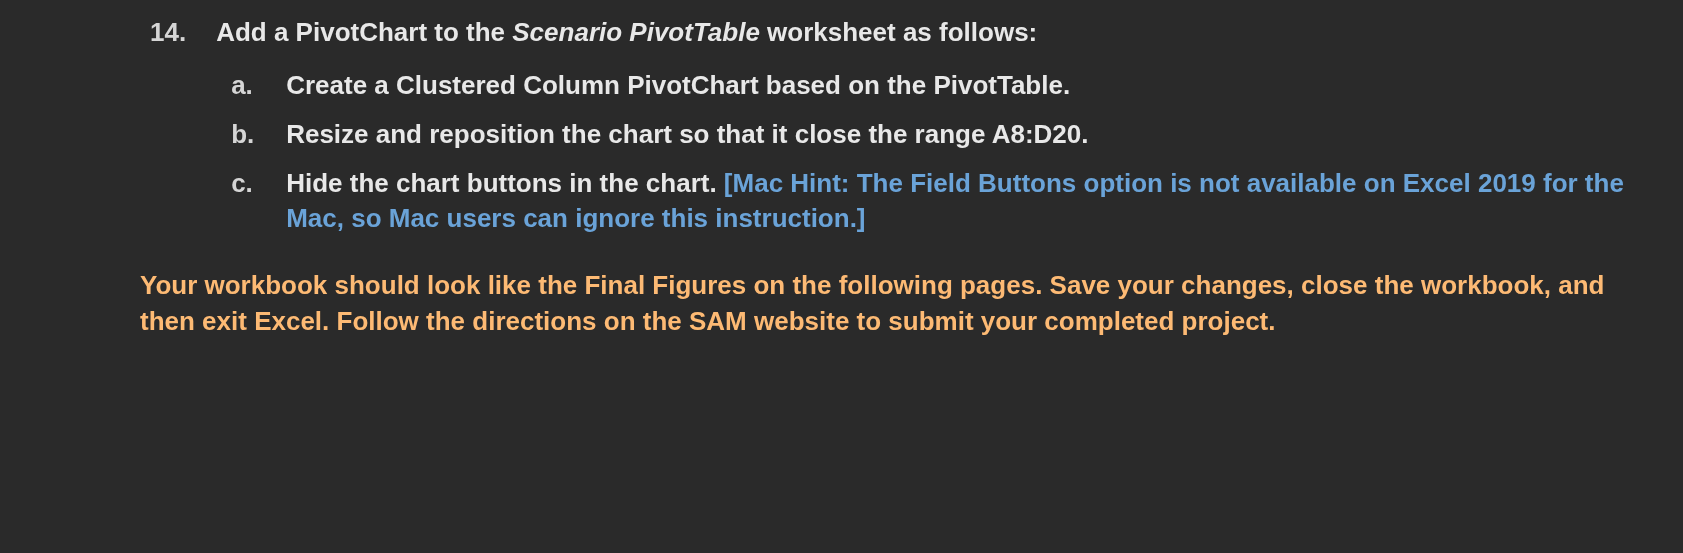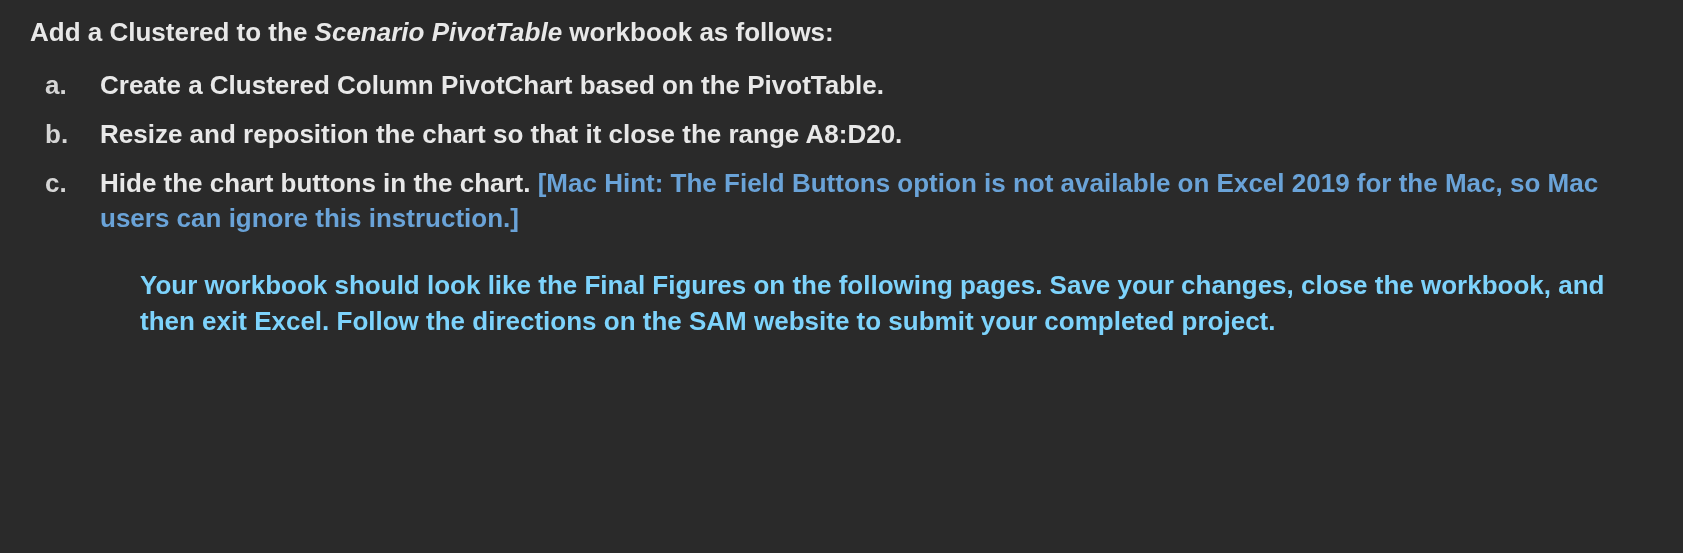--- a/index.html
+++ b/index.html
@@ -52,29 +52,30 @@
     .sub-text {
       flex: 1;
     }
     .hint {
       color: #6aa3d8;
     }
     .closing {
       margin-top: 18px;
       padding-left: 110px;
       padding-right: 20px;
-      color: #7dd3fc;
+      color: #fdba74;
     }
   </style>
 </head>
 <body>
 
 <div class="question-block">
+  <div class="question-number">14.</div>
   <div class="question-text">
-    <span>Add a Clustered to the </span><span class="italic">Scenario PivotTable</span><span> workbook as follows:</span>
+    <span>Add a PivotChart to the </span><span class="italic">Scenario PivotTable</span><span> worksheet as follows:</span>
 
     <div class="sub-list">
       <div class="sub-item">
         <div class="sub-marker">a.</div>
         <div class="sub-text">Create a Clustered Column PivotChart based on the PivotTable.</div>
       </div>
       <div class="sub-item">
         <div class="sub-marker">b.</div>
         <div class="sub-text">Resize and reposition the chart so that it close the range A8:D20.</div>
       </div>

